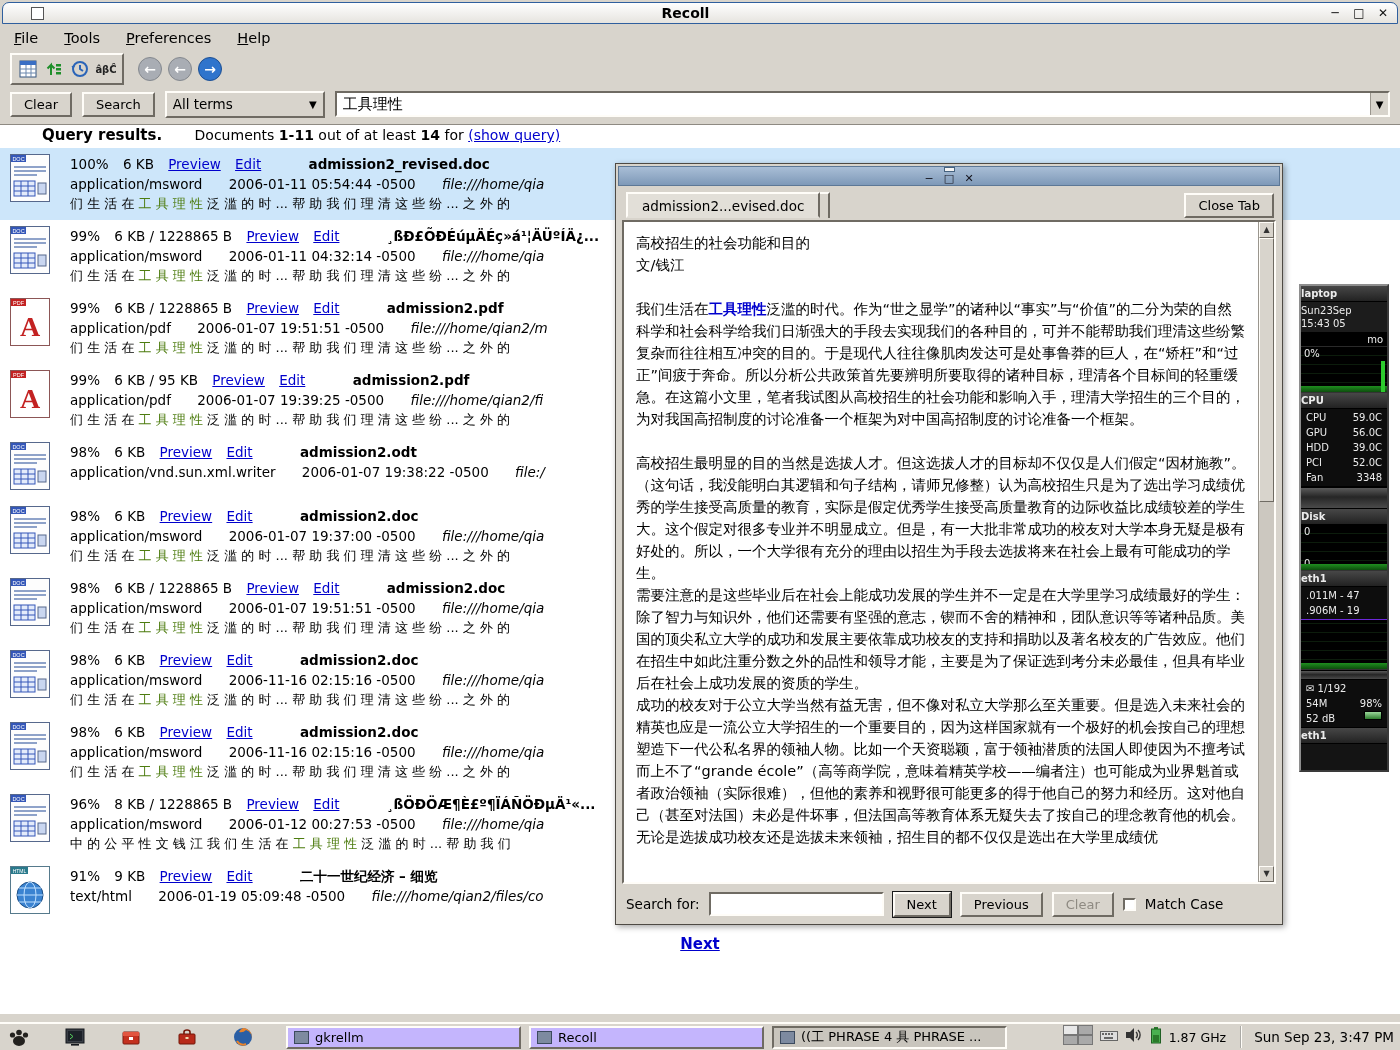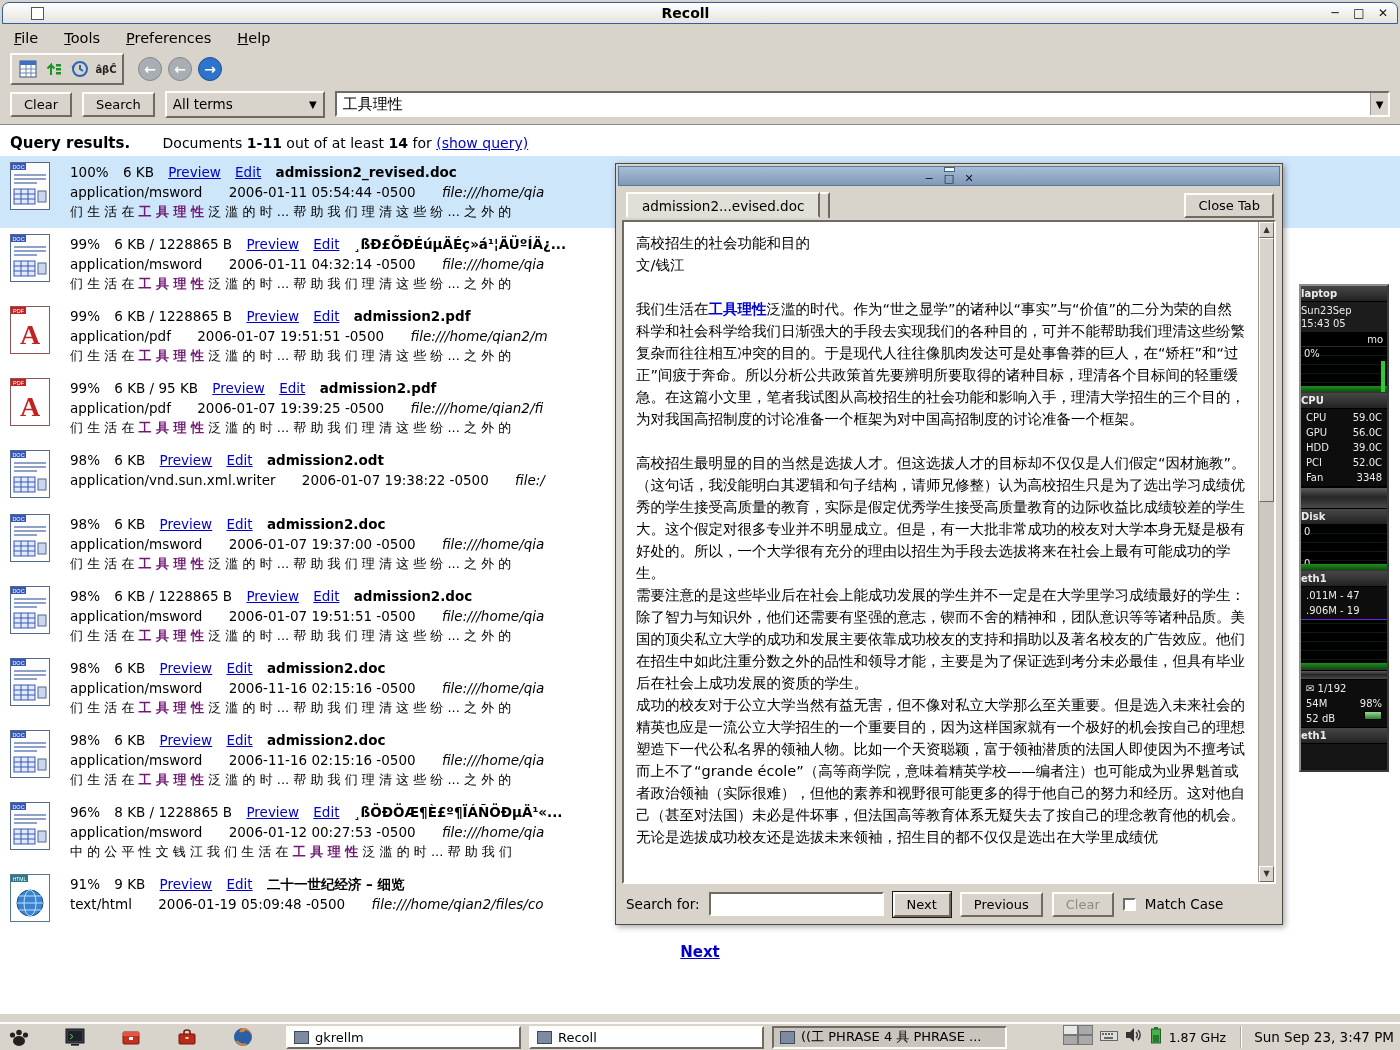--- a/index.html
+++ b/index.html
@@ -49,33 +49,33 @@
   .query-wrap { flex:1; height:26px; display:flex; background:#fff;
     border:2px solid; border-color:#6f6b63 #fffdf8 #fffdf8 #6f6b63; }
   .query-wrap input { flex:1; border:none; outline:none; font-size:15px; padding:0 6px;
     font-family:"DejaVu Sans",sans-serif; background:#fff; }
   .query-arrow { width:18px; display:flex; align-items:center; justify-content:center;
     font-size:10px; background:#d8d4cc; border-left:1px solid #9a968e; cursor:pointer; }
 
   
   .results { position:absolute; left:0; top:124px; width:1400px; height:890px;
     background:#fff; border-top:1px solid #8e8a82; overflow:hidden; }
-  .results-header { padding:9px 0 4px 10px; font-size:14px; }
+  .results-header { padding:1px 0 4px 10px; font-size:14px;margin-left:32px; }
   .results-header .qr { font-weight:bold; font-size:15px; margin-right:28px; }
   .results-header b { font-weight:bold; }
   .result-row { display:flex; gap:16px; padding:6px 0 6px 10px; }
   .result-row.selected { background:#cde6fa; }
   .result-icon { width:44px; flex:0 0 44px; }
   .result-text { flex:1; line-height:20px; font-size:13.5px; overflow:hidden; white-space:nowrap; }
   .r-line1 span, .r-line1 a { margin-right:10px; }
-  .r-title { font-weight:bold; }
+  .r-title { font-weight:bold;margin-left:33px; }
   .r-line2 span { margin-right:22px; }
   .r-url { font-style:italic; }
   .r-line3 { font-size:13px; }
-  .hl { color:#701a75;font-weight:bold; }
+  .hl { color:#4d7c0f; }
   .next-link-wrap { text-align:center; margin-top:10px; }
   .next-link { font-weight:bold; font-size:15px; }
 
   
   .preview { position:absolute; left:615px; top:163px; width:668px; height:762px; z-index:10;
     background:#d8d4cc; border:1px solid #4e4a44; box-shadow:2px 2px 6px rgba(0,0,0,.35);
     display:flex; flex-direction:column; padding:2px; }
   .pv-titlebar { height:20px; background:linear-gradient(#a9bed6,#7e99b8); border:1px solid #5d7896;
     display:flex; align-items:center; padding:0 20px;flex-direction:column; }
   .pv-titleicon { width:11px; height:11px; background:#f4f4f4; border:1px solid #46627e; }
@@ -129,21 +129,21 @@
   .gk-net { background:#0d0d0d; padding:1px 5px; border-bottom:1px solid #6d28d9; line-height:15px; }
   .gk-gauge { display:inline-block; width:18px; height:9px; background:linear-gradient(#9ad79a,#2e7d2e);
     border:1px solid #000; vertical-align:middle; margin-left:4px; }
 
   
   .taskbar { position:absolute; left:0; top:1022px; width:1400px; height:28px; z-index:30;
     background:#d8d4cc; border-top:2px solid #fffdf8; display:flex; align-items:center; padding:0 6px; gap:8px; }
   .tb-launcher { width:26px; height:22px; display:flex; align-items:center; justify-content:center; cursor:pointer; }
   .tb-gap { width:14px; }
   .task-btn { width:235px; height:23px; display:flex; align-items:center; gap:6px; padding:0 6px;
-    background:#ffffff; border:2px solid; border-color:#fffdf8 #6f6b63 #6f6b63 #fffdf8;
+    background:#c4b5fd; border:2px solid; border-color:#fffdf8 #6f6b63 #6f6b63 #fffdf8;
     font-size:13px; white-space:nowrap; overflow:hidden; cursor:pointer; }
   .task-btn.active { border-color:#6f6b63 #fffdf8 #fffdf8 #6f6b63; background:#c9c5bd; }
   .task-icon { width:15px; height:13px; flex:0 0 15px; background:#7d8aa0; border:1px solid #3c4a5e; }
   .tray { margin-left:auto; display:flex; align-items:center; gap:7px; }
   .freq { font-size:12.5px; }
   .clock-area { border-left:2px groove #fffdf8; padding-left:12px; margin-left:6px; font-size:13.5px;
     height:22px; display:flex; align-items:center; }
 </style>
 </head>
 <body>

